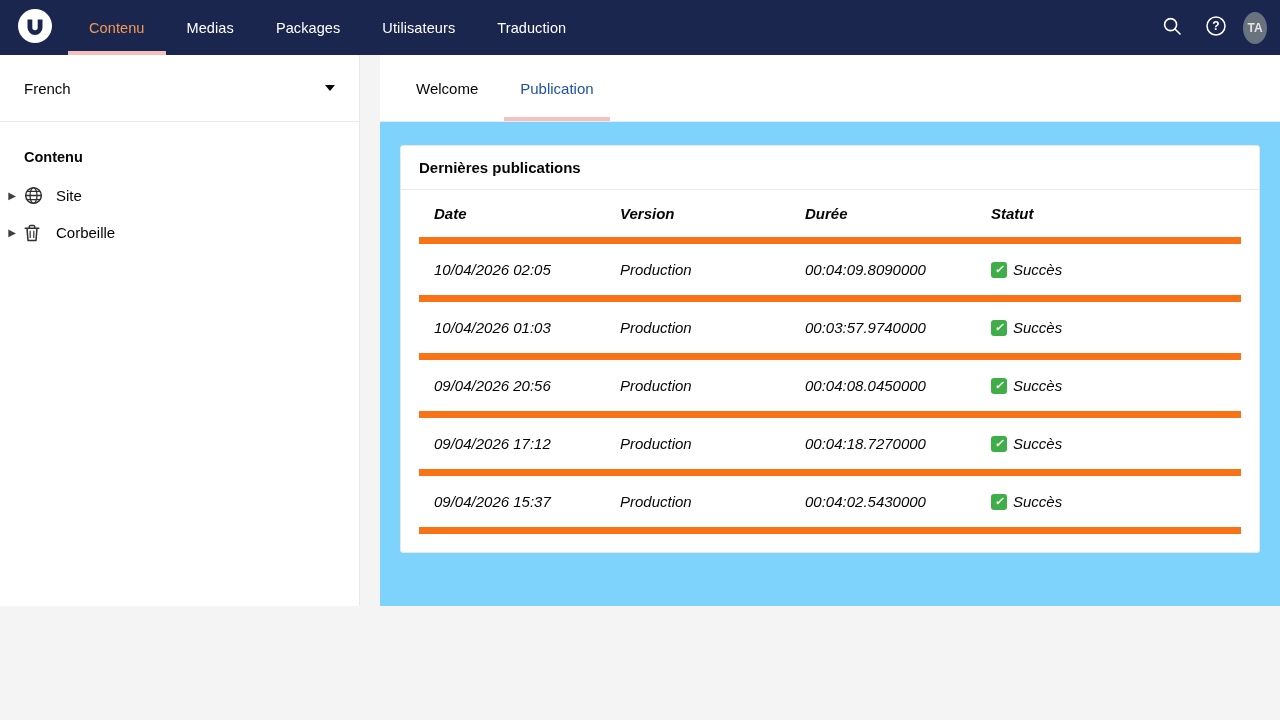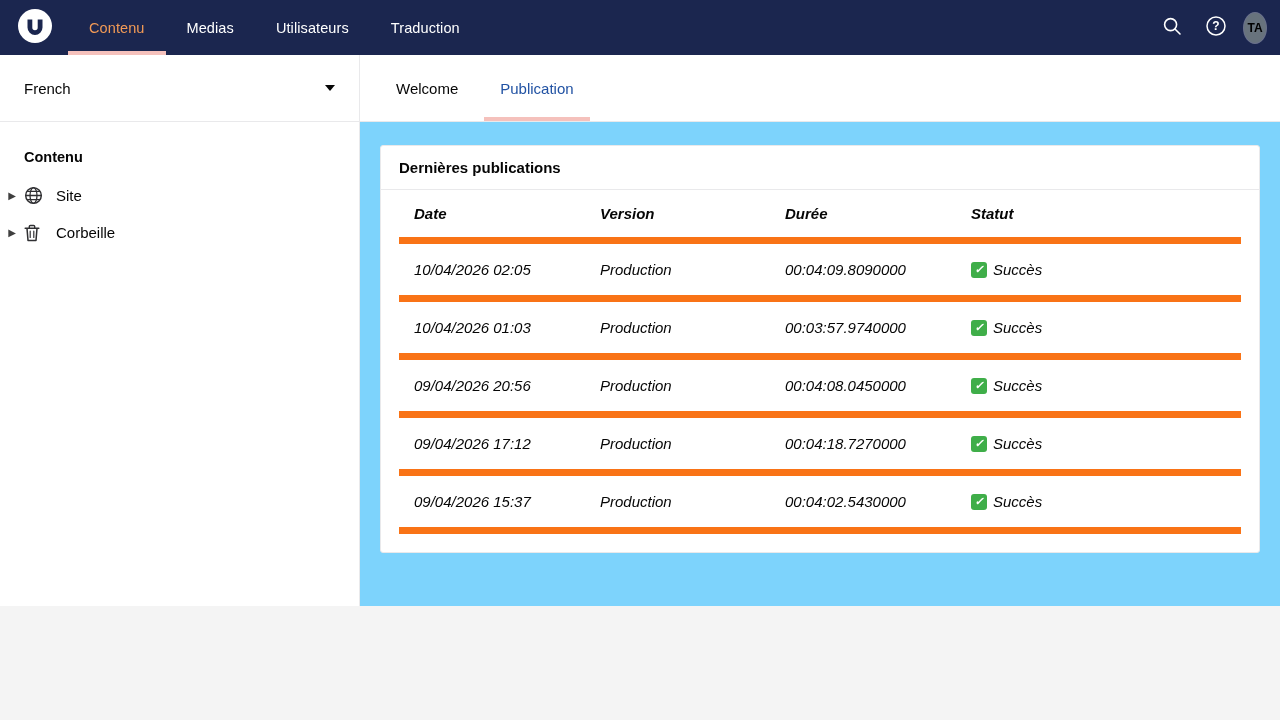--- a/index.html
+++ b/index.html
@@ -23,27 +23,27 @@
     color:#fff; font-size:14.5px; cursor:pointer; letter-spacing:.1px;
   }
   .nav-item.active { color:#f29a56; }
   .nav-item.active::after {
     content:""; position:absolute; left:0; right:0; bottom:0; height:4px;
     background:#f5c1bc;
   }
   .topbar-right { margin-left:auto; display:flex; align-items:center; gap:12px; }
   .icon-btn { width:32px; height:32px; display:flex; align-items:center; justify-content:center; cursor:pointer; }
   .avatar {
-    width:22px; height:30px; border-radius:50%; background:#68737d; color:#000000;
+    width:22px; height:30px; border-radius:50%; background:#68737d; color:#e5e5e5;
     display:flex; align-items:center; justify-content:center; font-size:12px; font-weight:bold;
     cursor:pointer; box-shadow:0 0 0 1px rgba(255,255,255,.35);
   }
 
   
-  .workspace { display:flex; height:551px; }
+  .workspace { display:flex; height:551px;gap:20px; }
 
   
   .sidebar { width:360px; background:#fff; border-right:1px solid #e9e9eb; display:flex; flex-direction:column; }
   .lang-row {
     height:67px; display:flex; align-items:center; justify-content:space-between;
     padding:0 24px; border-bottom:1px solid #e9e9eb; cursor:pointer; font-size:15px;
   }
   .chevron-down {
     width:0; height:0; border-left:5px solid transparent; border-right:5px solid transparent;
     border-top:6px solid #060606;
@@ -116,20 +116,23 @@
       </svg>
     </span>
   </div>
 
   <nav class="topnav">
     <div class="nav-item active">
       <span>Contenu</span>
     </div>
     <div class="nav-item">
       <span>Medias</span>
+    </div>
+    <div class="nav-item">
+      <span>Packages</span>
     </div>
     <div class="nav-item">
       <span>Utilisateurs</span>
     </div>
     <div class="nav-item">
       <span>Traduction</span>
     </div>
   </nav>
 
   <div class="topbar-right">

